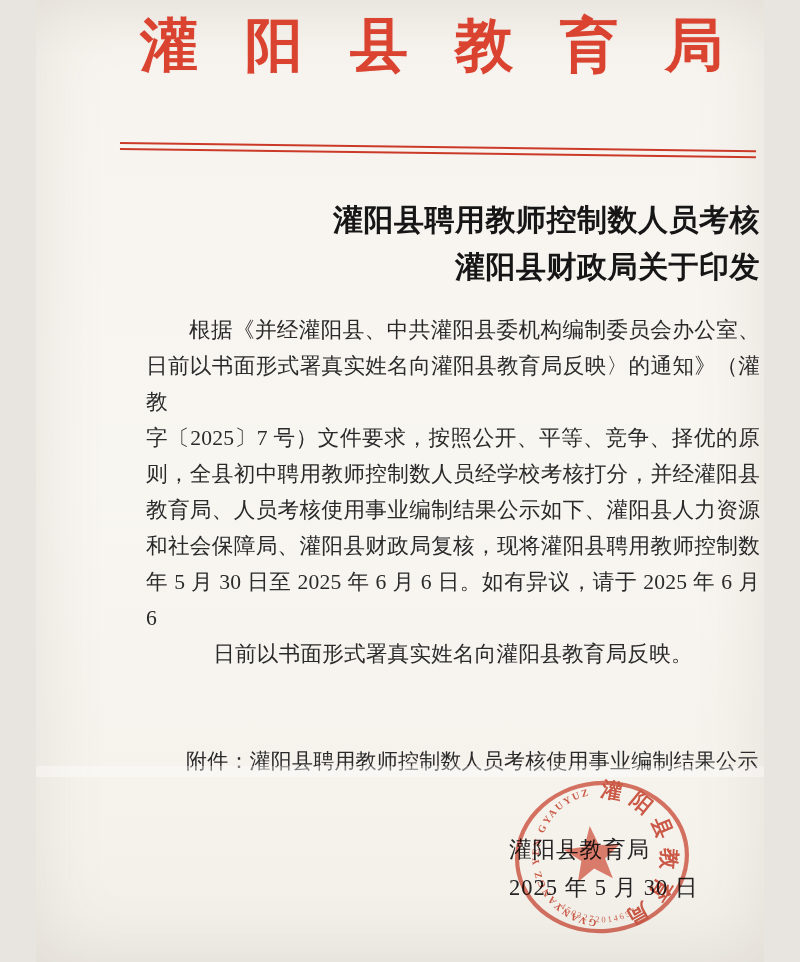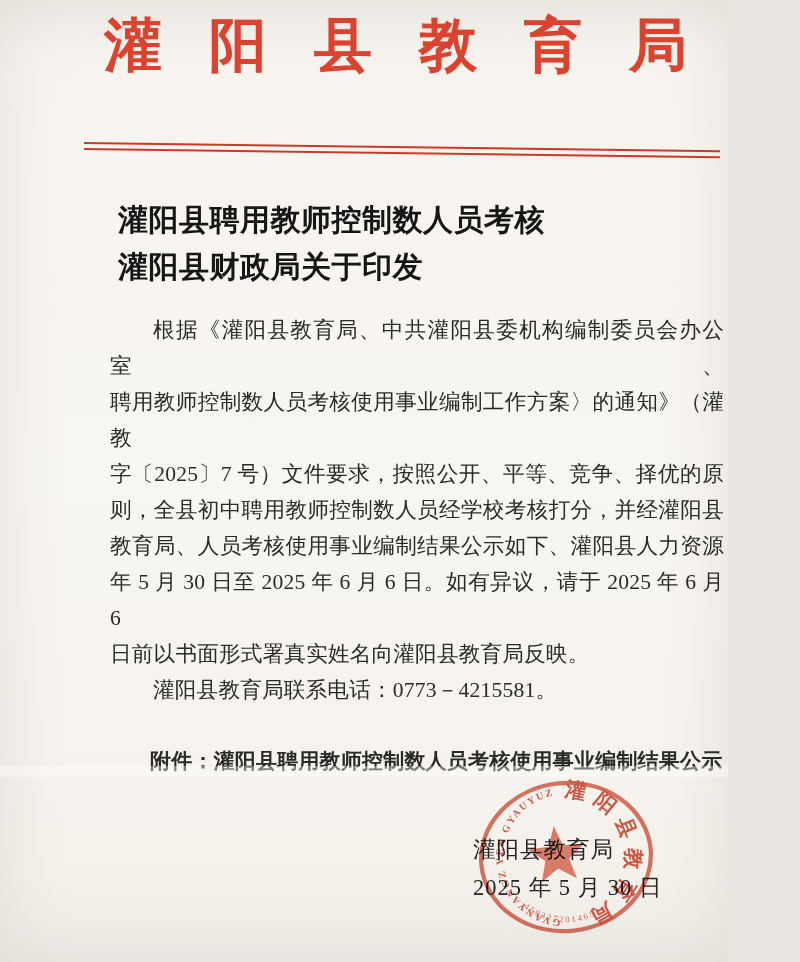--- a/index.html
+++ b/index.html
@@ -2,47 +2,48 @@
 <html><head>
 <meta charset="utf-8">
 <style>
   html,body{margin:0;padding:0;background:#e8e5e0;}
   .paper{
     position:relative;width:728px;height:962px;overflow:hidden;
     background:linear-gradient(180deg,#f3f0ea 0%,#f7f4ef 6%,#f8f6f1 50%,#f5f2ec 88%,#f1eee8 100%);
     box-shadow:inset 0 0 70px rgba(120,108,90,.14);
     font-family:"Liberation Serif","DejaVu Serif",serif;
     color:#262626;
+    margin-left:36px;
   }
   .agency-header{
     position:absolute;top:10px;left:104px;
     font-size:58px;font-weight:bold;color:#d94330;
     letter-spacing:47px;white-space:nowrap;line-height:72px;
     text-shadow:0 0 1px rgba(217,67,48,.35);
   }
   .red-rule{
     position:absolute;top:142px;left:84px;width:636px;height:4px;
     border-top:2.5px solid #cb3a28;border-bottom:2px solid #cb3a28;
     transform:rotate(0.75deg);transform-origin:left center;
   }
   .doc-title{
-    position:absolute;top:196px;left:118px;width:614px;
-    text-align:left;font-weight:bold;font-size:30px;line-height:47px;
+    position:absolute;top:196px;left:110px;width:614px;
+    text-align:right;font-weight:bold;font-size:30px;line-height:47px;
     color:#161616;letter-spacing:.5px;
   }
   .body-text{
     position:absolute;top:312px;left:110px;width:614px;
     font-size:21.6px;line-height:36px;color:#2a2a2a;letter-spacing:.2px;
   }
-  .bline{text-align:left;}
+  .bline{text-align:center;}
   .bline.just{text-align:justify;text-align-last:justify;}
   .bline.indent{text-indent:43px;}
   .attachment-line{
     position:absolute;top:744px;left:110px;width:616px;
-    font-size:21px;line-height:34px;text-indent:40px;color:#2a2a2a;letter-spacing:.2px;font-weight:bold;
+    font-size:21px;line-height:34px;text-indent:40px;color:#2a2a2a;letter-spacing:.2px;
   }
   .scan-band{
     position:absolute;top:766px;left:0;width:800px;height:11px;
     background:rgba(255,255,255,.38);
   }
   .sign-block{
     position:absolute;top:831px;left:473px;
     font-size:22.5px;line-height:37.5px;color:#242424;letter-spacing:1px;
   }
   .seal{
@@ -63,28 +64,28 @@
   <div class="agency-header">灌阳县教育局</div>
 
   <div class="red-rule"></div>
 
   <div class="doc-title">
     <div>灌阳县聘用教师控制数人员考核</div>
     <div>灌阳县财政局关于印发</div>
   </div>
 
   <div class="body-text">
-    <div class="bline just indent">根据《灌阳县教育局、中共灌阳县委机构编制委员会办公室、</div>
-    <div class="bline just">聘用教师控制数人员考核使用事业编制工作方案〉的通知》（灌教</div>
+    <div class="bline just indent">根据《并经灌阳县、中共灌阳县委机构编制委员会办公室、</div>
+    <div class="bline just">日前以书面形式署真实姓名向灌阳县教育局反映〉的通知》（灌教</div>
     <div class="bline just">字〔2025〕7 号）文件要求，按照公开、平等、竞争、择优的原</div>
     <div class="bline just">则，全县初中聘用教师控制数人员经学校考核打分，并经灌阳县</div>
     <div class="bline just">教育局、人员考核使用事业编制结果公示如下、灌阳县人力资源</div>
+    <div class="bline just">和社会保障局、灌阳县财政局复核，现将灌阳县聘用教师控制数</div>
     <div class="bline just">年 5 月 30 日至 2025 年 6 月 6 日。如有异议，请于 2025 年 6 月 6</div>
     <div class="bline">日前以书面形式署真实姓名向灌阳县教育局反映。</div>
-    <div class="bline indent">灌阳县教育局联系电话：0773－4215581。</div>
   </div>
 
   <div class="attachment-line">附件：灌阳县聘用教师控制数人员考核使用事业编制结果公示</div>
 
   <div class="scan-band"></div>
 
   <div class="sign-block">
     <div>灌阳县教育局</div>
     <div>2025 年 5 月 30 日</div>
   </div>

